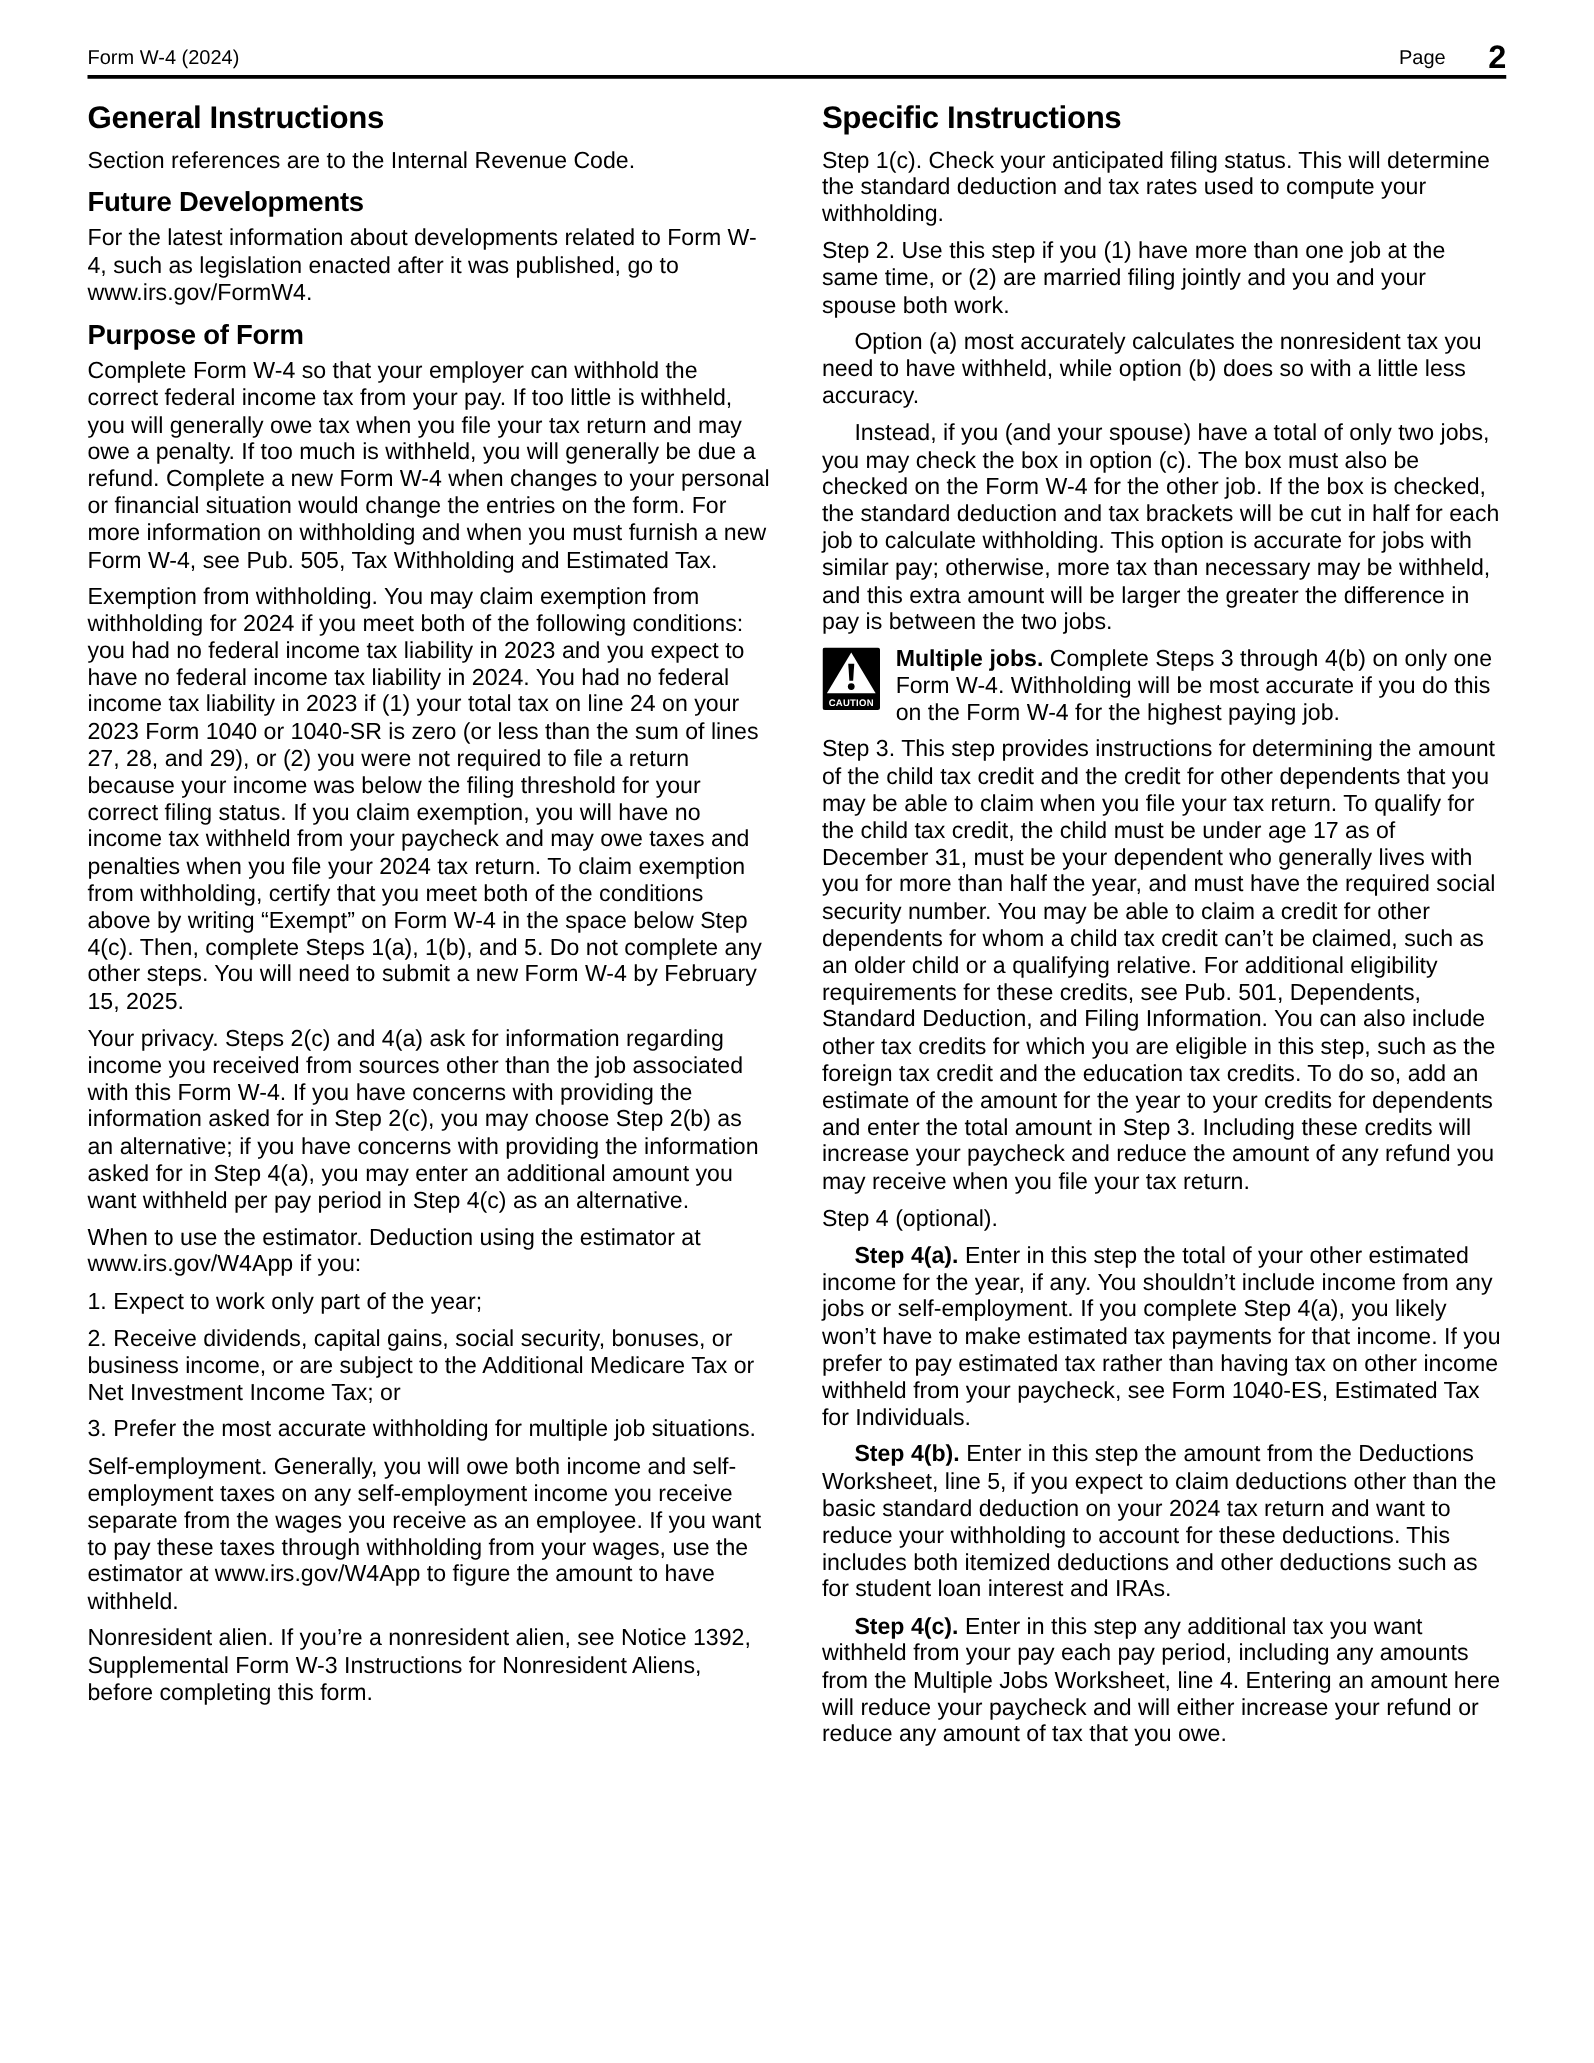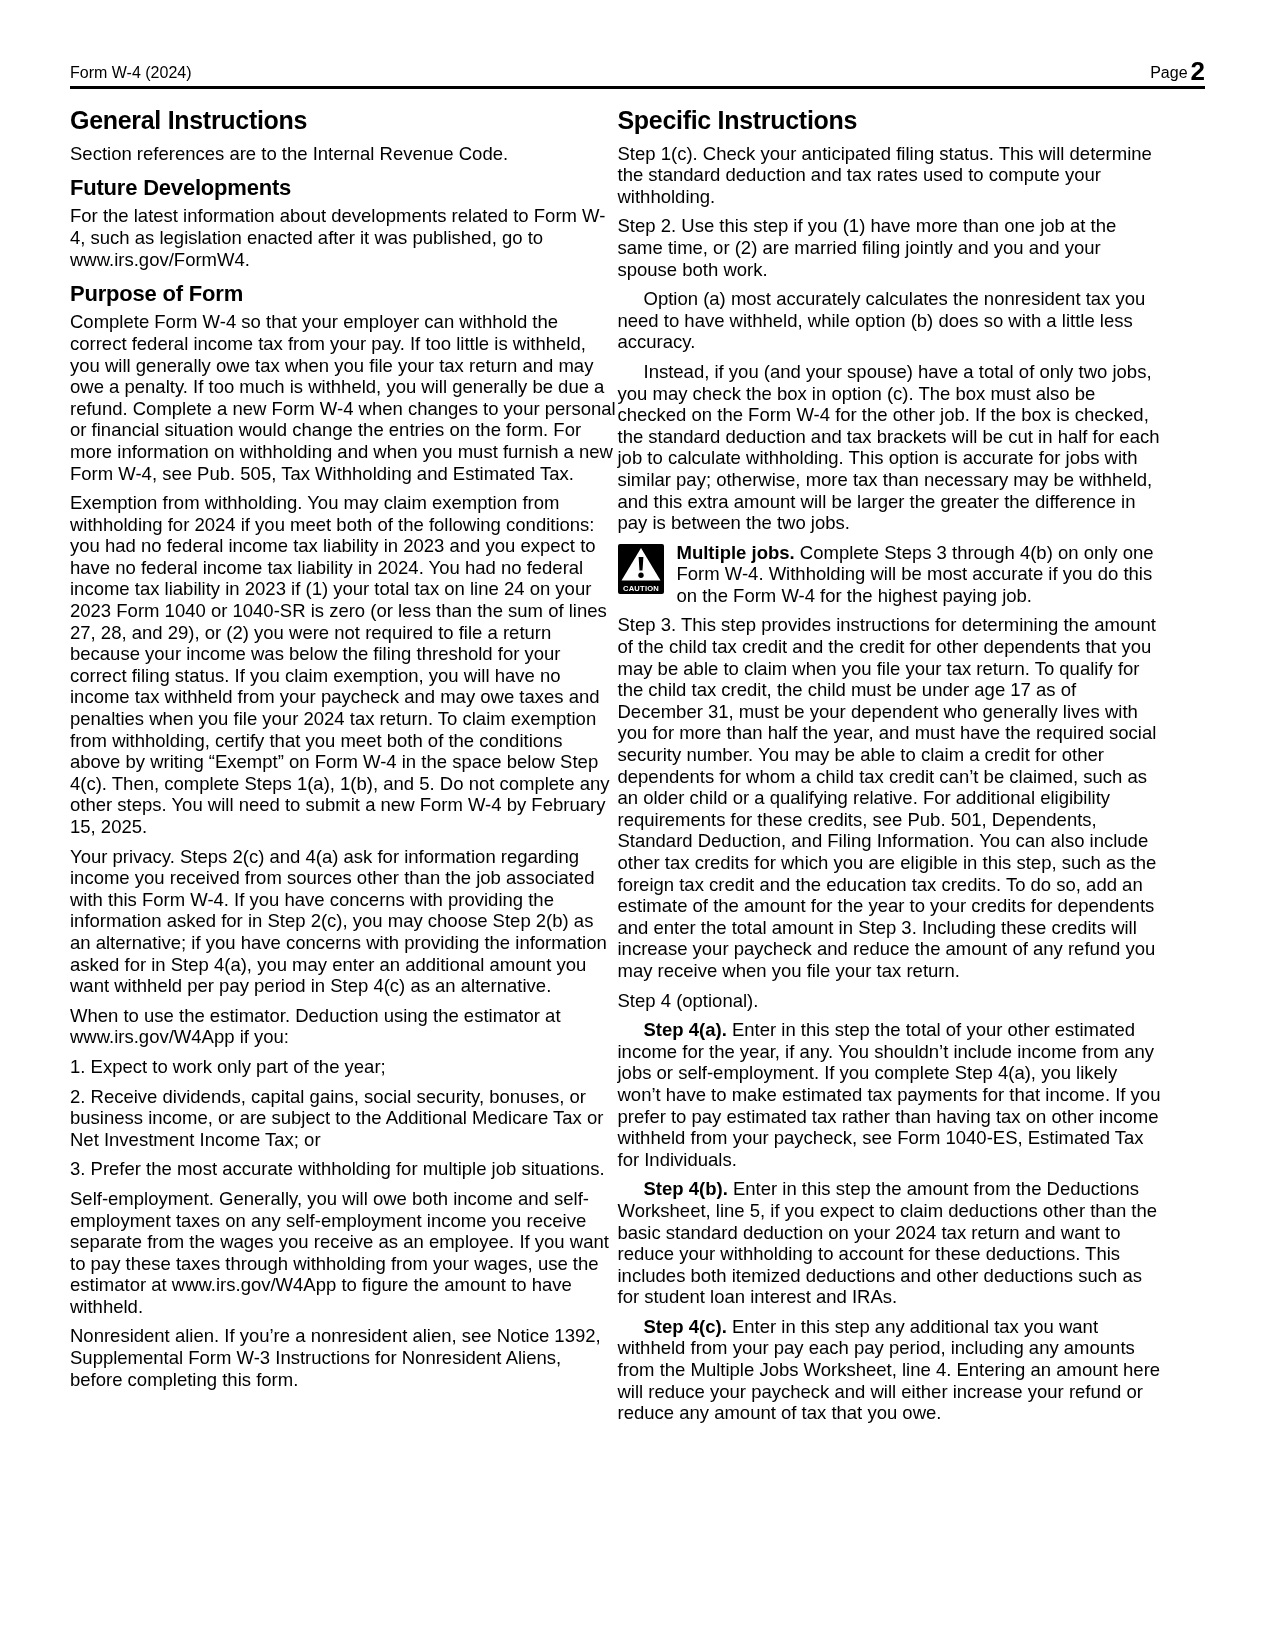--- a/index.html
+++ b/index.html
@@ -3,29 +3,29 @@
 <meta charset="utf-8">
 <style>
   html, body { margin: 0; padding: 0; background: #ffffff; }
   body {
     width: 1275px; height: 1650px;
     color: #000;
     font-family: "Liberation Sans", "DejaVu Sans", sans-serif;
     overflow: hidden;
     -webkit-font-smoothing: antialiased;
   }
-  .page { box-sizing: border-box; width: 1275px; height: 1650px; padding: 60px 70px 0 70px; }
+  .page { box-sizing: border-box; width: 1275px; height: 1650px; padding: 34px 70px 0 70px; }
   .header {
     display: flex; justify-content: space-between; align-items: flex-end;
     border-bottom: 3px solid #000; padding-bottom: 4px;
   }
   .form-id { font-size: 16px; }
-  .page-ref { font-size: 16px; display: flex; align-items: flex-end; }
+  .page-ref { font-size: 16px; display: flex; align-items: flex-end; gap: 31px; }
   .page-ref .num { font-size: 26px; font-weight: bold; line-height: 0.85; margin-left: 3px; }
-  .columns { display: flex; margin-top: 10px; }
+  .columns { display: flex; gap: 40px; margin-top: 10px; }
   .col { width: 547.5px; }
   .h1 { font-size: 25px; font-weight: bold; letter-spacing: -0.3px; margin: 12px 0 8px 0; line-height: 1.1; }
   .col > .h1:first-child { margin-top: 8px; }
   .h2 { font-size: 22px; font-weight: bold; letter-spacing: -0.2px; margin: 12px 0 5px 0; line-height: 1.1; }
   p.body { font-size: 18.5px; line-height: 21.6px; margin: 0 0 8px 0; }
   p.indent { text-indent: 26px; }
   .s-b { font-weight: normal; }
   .s-i { }
   .s-bi { font-weight: bold; }
   .caution { display: flex; gap: 13px; align-items: flex-start; margin: 3px 0 8px 0; }

